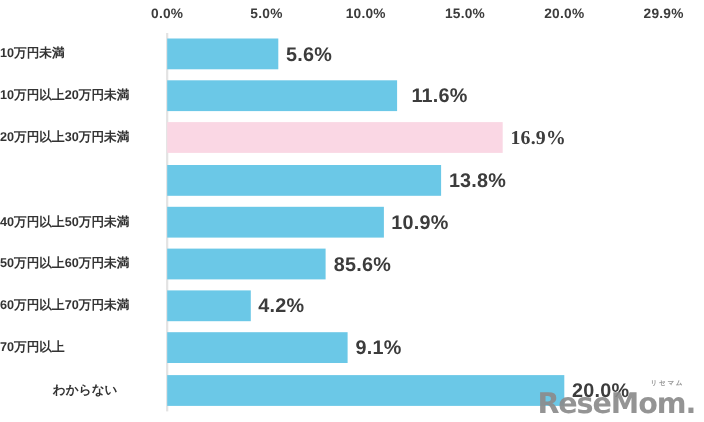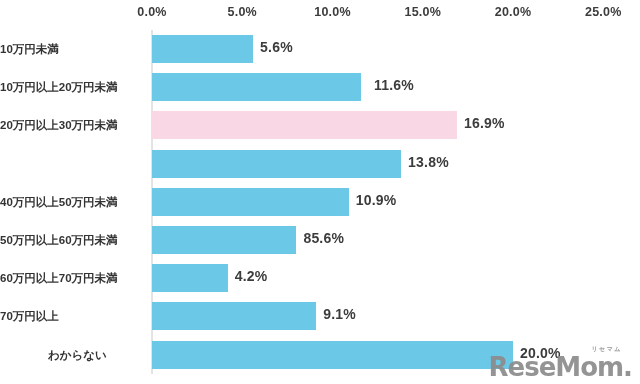--- a/index.html
+++ b/index.html
@@ -69,21 +69,21 @@
     left: 0;
     top: 5px;
     height: 28px;
   }
   .bar.blue  { background: #6bc8e7; }
   .bar.pink  { background: #fad7e4; }
 
   .value-label {
     position: absolute;
     top: 9px;
-    font-size: 14px;
+    font-size: 18px;
     font-weight: bold;
     color: #3c3c3c;
     white-space: nowrap;
     letter-spacing: 0.2px;
   }
   .cat-col {
     position: absolute;
     left: 0;
     top: 30px;
     width: 145px;
@@ -130,21 +130,21 @@
 <body>
 
 <div id="chart-root">
 
   <div class="axis-top" id="axis-top">
       <span class="tick-label" style="left: 152px;">0.0%</span>
       <span class="tick-label" style="left: 242.25px;">5.0%</span>
       <span class="tick-label" style="left: 332.5px;">10.0%</span>
       <span class="tick-label" style="left: 422.75px;">15.0%</span>
       <span class="tick-label" style="left: 513px;">20.0%</span>
-      <span class="tick-label" style="left: 603.25px;">25.0%</span>
+      <span class="tick-label" style="left: 603.25px;">29.9%</span>
     </div>
 
   <div class="cat-col" id="cat-col">
       <div class="cat-item" style="top: 0px;">10万円未満</div>
       <div class="cat-item" style="top: 38.2px;">10万円以上20万円未満</div>
       <div class="cat-item" style="top: 76.4px;">20万円以上30万円未満</div>
       <div class="cat-item" style="top: 152.8px;">40万円以上50万円未満</div>
       <div class="cat-item" style="top: 191px;">50万円以上60万円未満</div>
       <div class="cat-item" style="top: 229.2px;">60万円以上70万円未満</div>
       <div class="cat-item" style="top: 267.4px;">70万円以上</div>
@@ -157,21 +157,21 @@
         <div class="row" style="top: 0px;">
           <div class="bar blue" style="width: 101.08px;"></div>
           <span class="value-label" style="left: 108.08px;">5.6%</span>
         </div>
         <div class="row" style="top: 38.2px;">
           <div class="bar blue" style="width: 209.38px;"></div>
           <span class="value-label" style="left: 222px;">11.6%</span>
         </div>
         <div class="row" style="top: 76.4px;">
           <div class="bar pink" style="width: 305.045px;"></div>
-          <span class="value-label" style="left: 312.045px;">16.9%</span>
+          <span class="value-label" style="left: 312.045px; font-family: Liberation Serif, serif;">16.9%</span>
         </div>
         <div class="row" style="top: 114.6px;">
           <div class="bar blue" style="width: 249.09px;"></div>
           <span class="value-label" style="left: 256.09px;">13.8%</span>
         </div>
         <div class="row" style="top: 152.8px;">
           <div class="bar blue" style="width: 196.745px;"></div>
           <span class="value-label" style="left: 203.745px;">10.9%</span>
         </div>
         <div class="row" style="top: 191px;">

